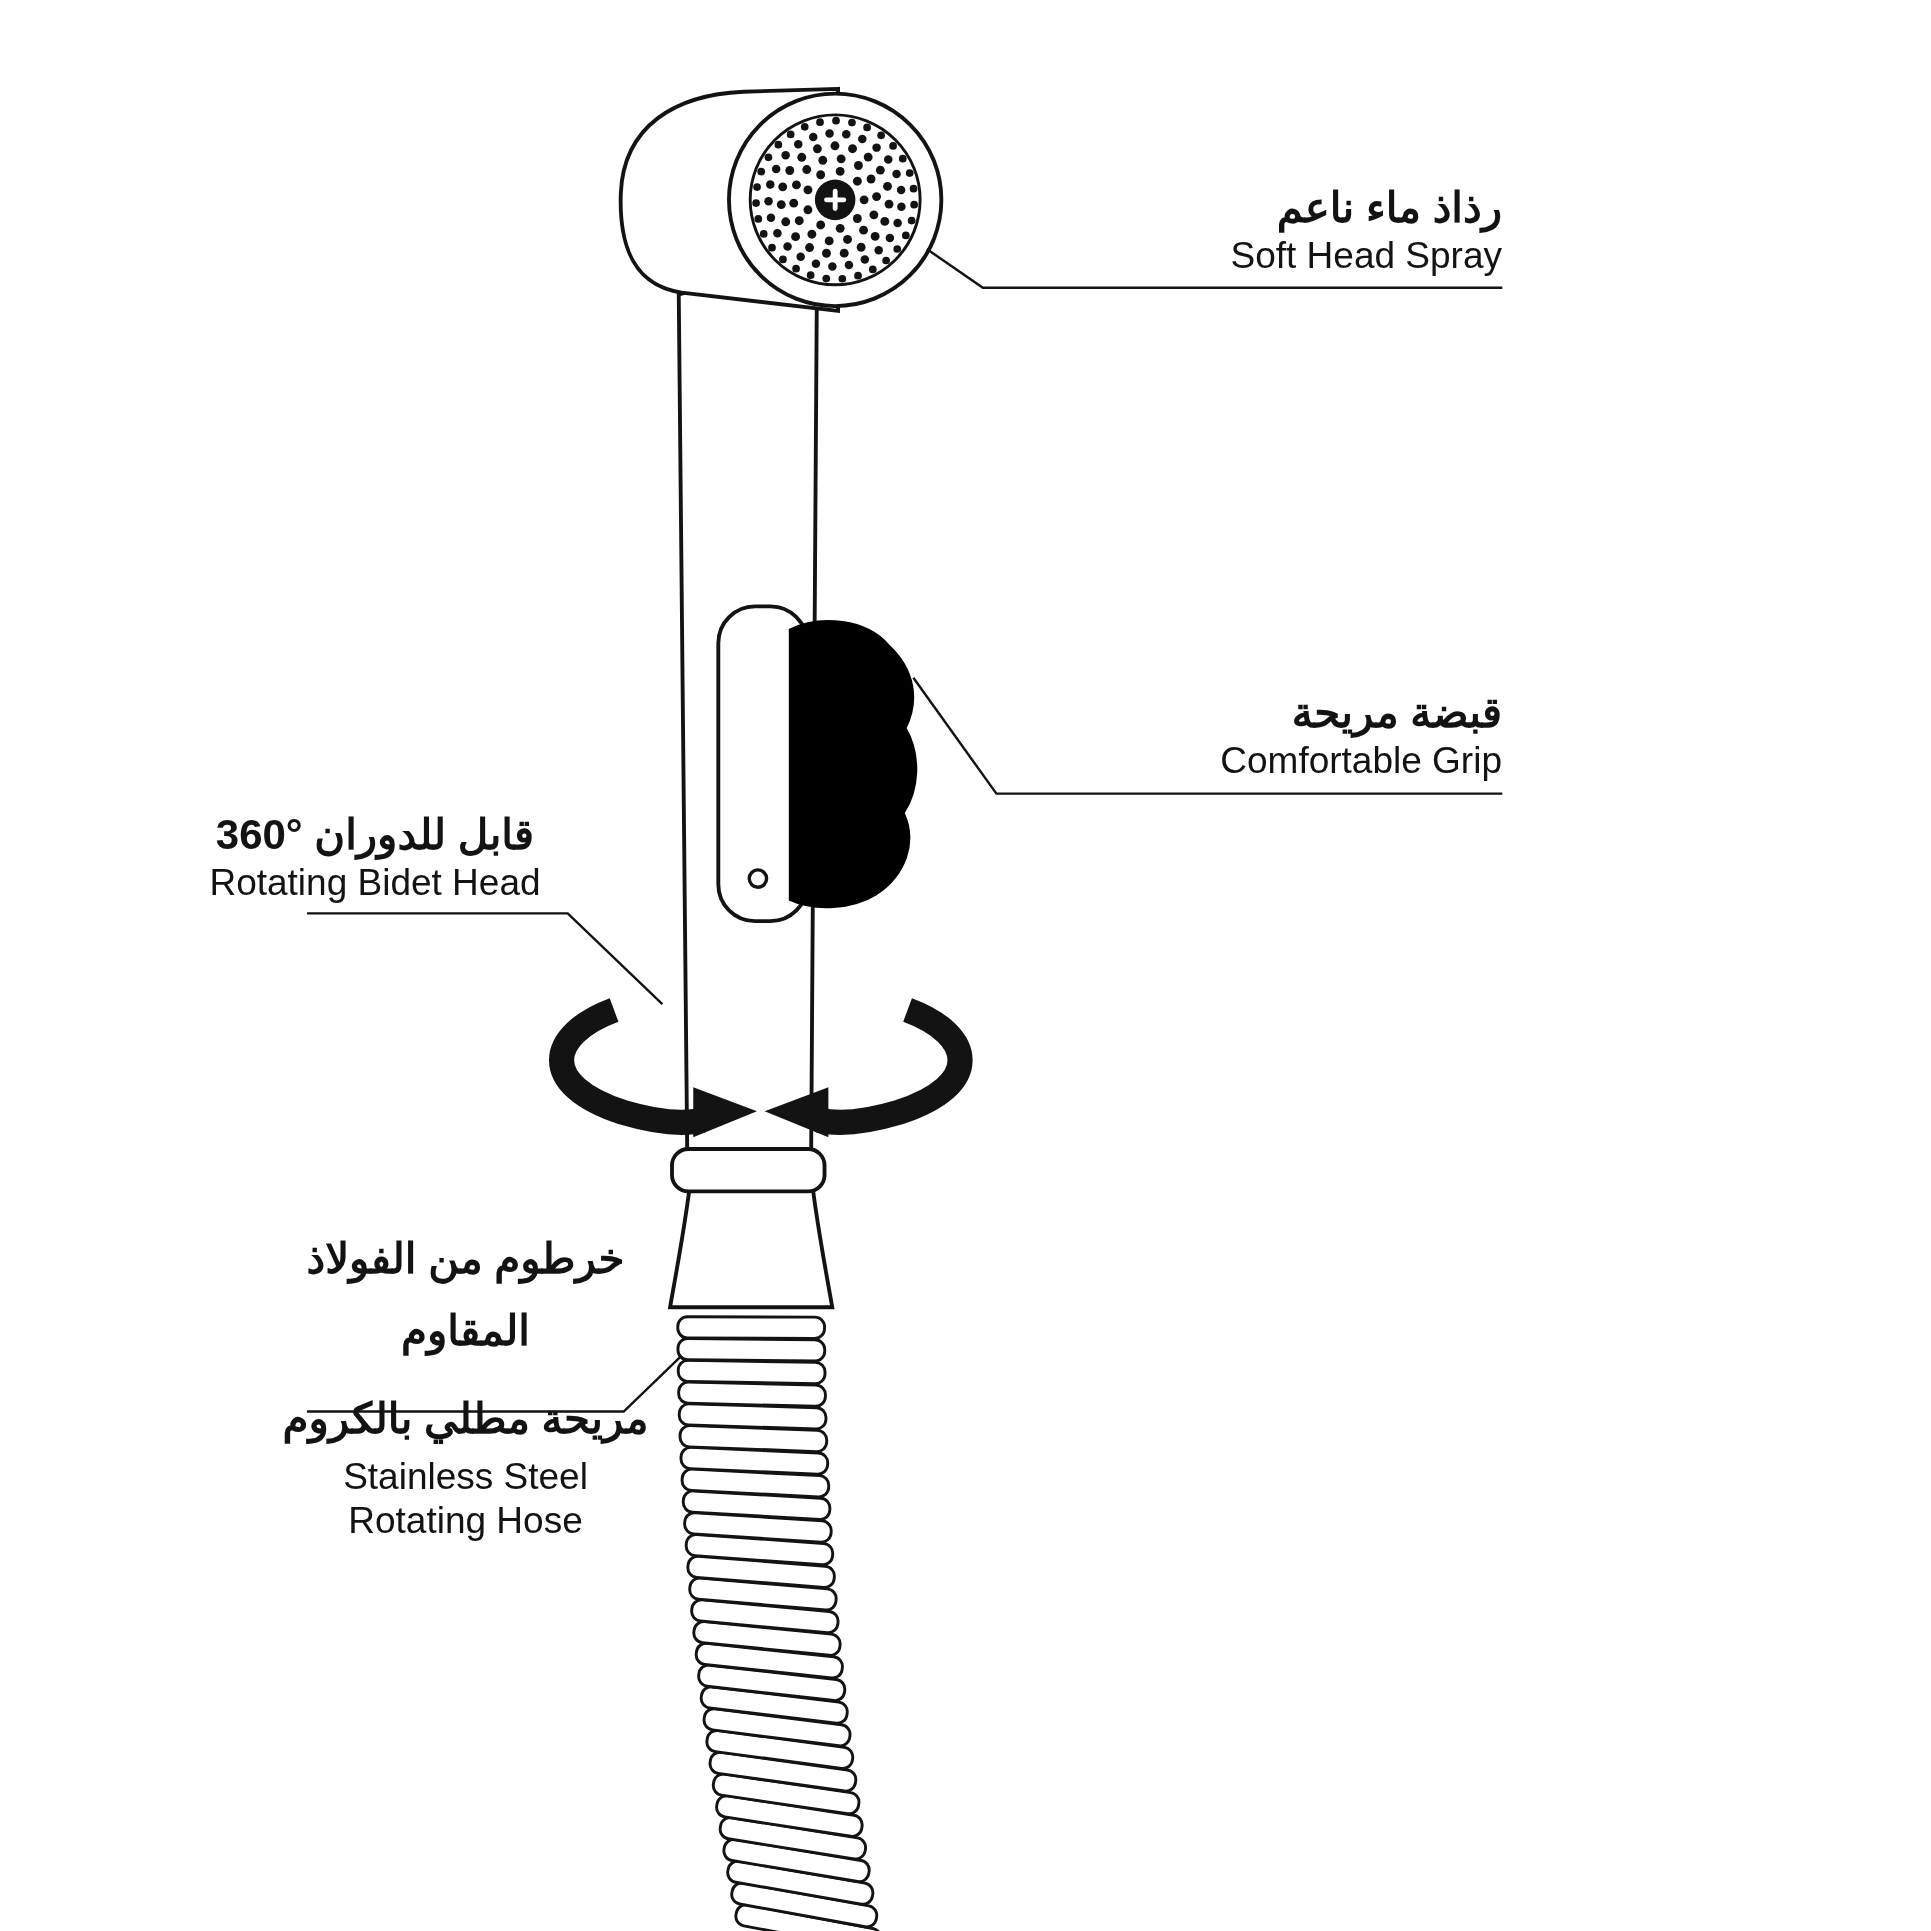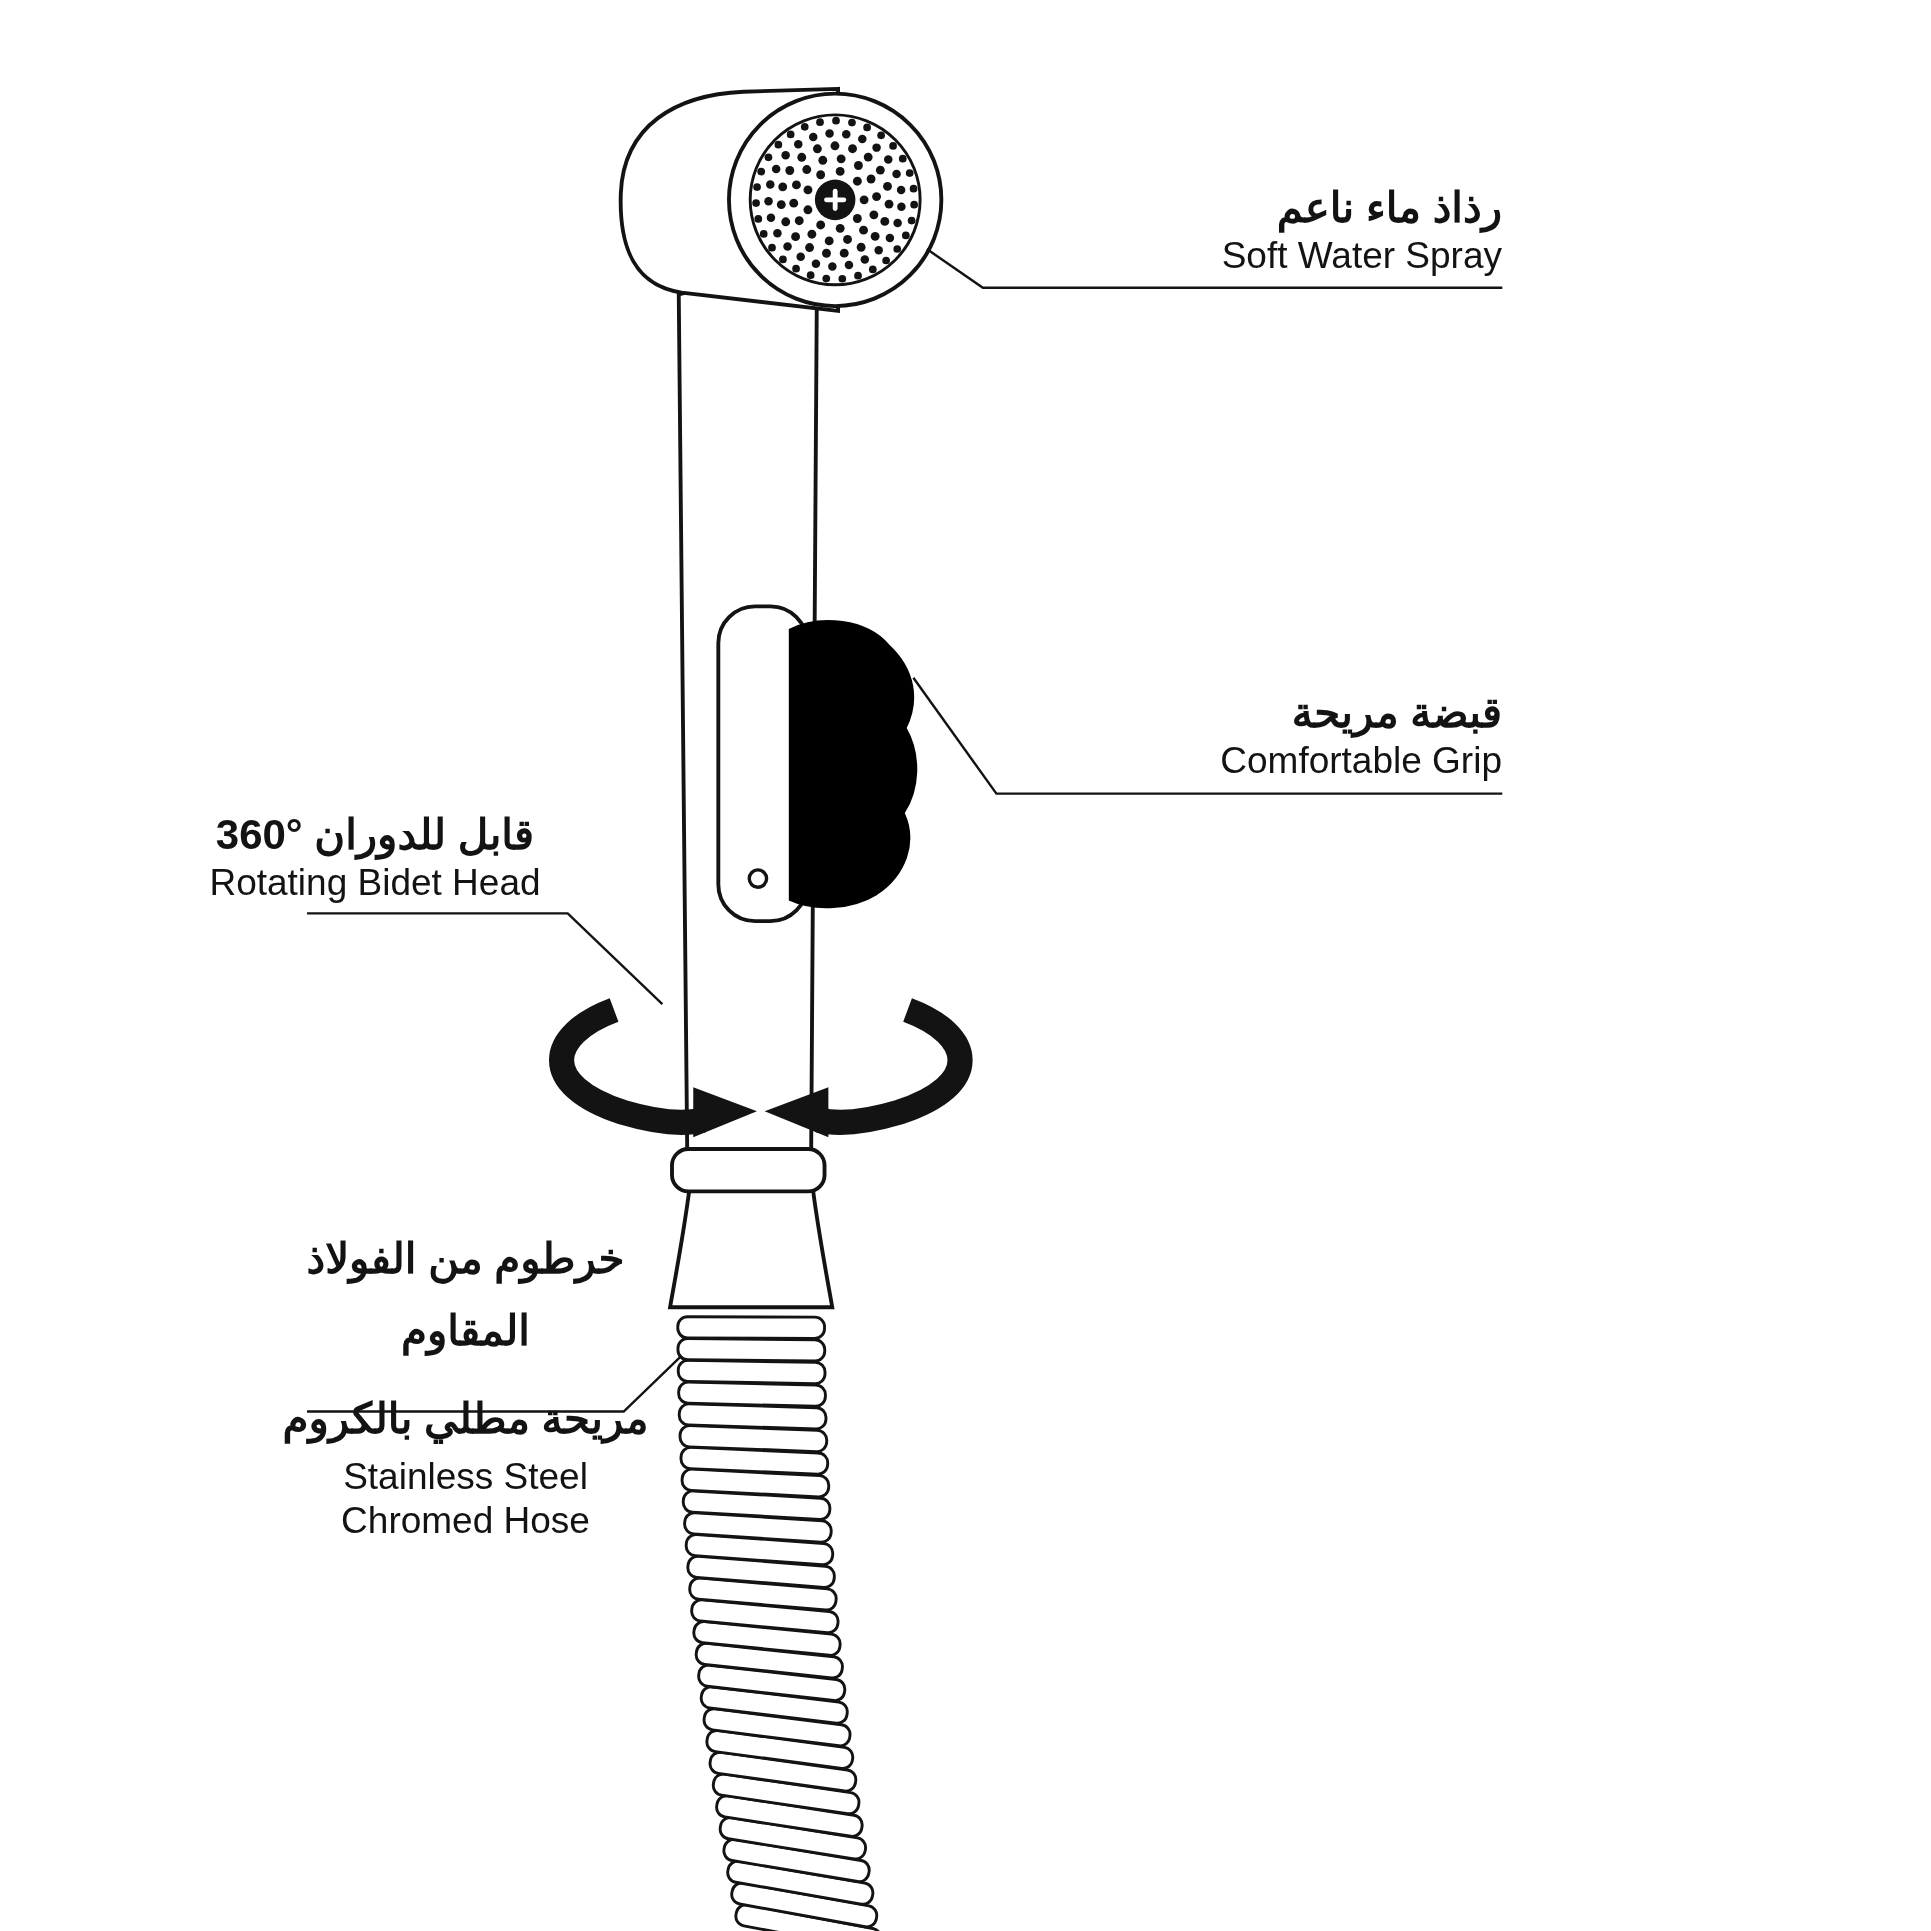--- a/index.html
+++ b/index.html
@@ -200,34 +200,34 @@
     <g fill="none" stroke="#131313" stroke-width="2.5">
       <path d="M 960 258 L 1018 298 L 1556 298"></path>
       <path d="M 946 702 L 1032 822 L 1556 822"></path>
       <path d="M 318 946 L 588 946 L 686 1040"></path>
       <path d="M 318 1462 L 646 1462 L 706 1404"></path>
     </g>
   </svg>
 
   <div class="label align-right" id="label-spray">
     <div class="ar">رذاذ ماء ناعم</div>
-    <div class="en">Soft Water Spray</div>
+    <div class="en">Soft Head Spray</div>
   </div>
 
   <div class="label align-right" id="label-grip">
     <div class="ar">قبضة مريحة</div>
     <div class="en">Comfortable Grip</div>
   </div>
 
   <div class="label align-right" id="label-rotating">
     <div class="ar">قابل للدوران °360</div>
     <div class="en">Rotating Bidet Head</div>
   </div>
 
   <div class="label align-center" id="label-hose">
     <div class="ar">خرطوم من الفولاذ المقاوم</div>
     <div class="ar">مريحة مطلي بالكروم</div>
     <div class="en">Stainless Steel</div>
-    <div class="en">Chromed Hose</div>
+    <div class="en">Rotating Hose</div>
   </div>
 
 </div>
 
 
 </body></html>

